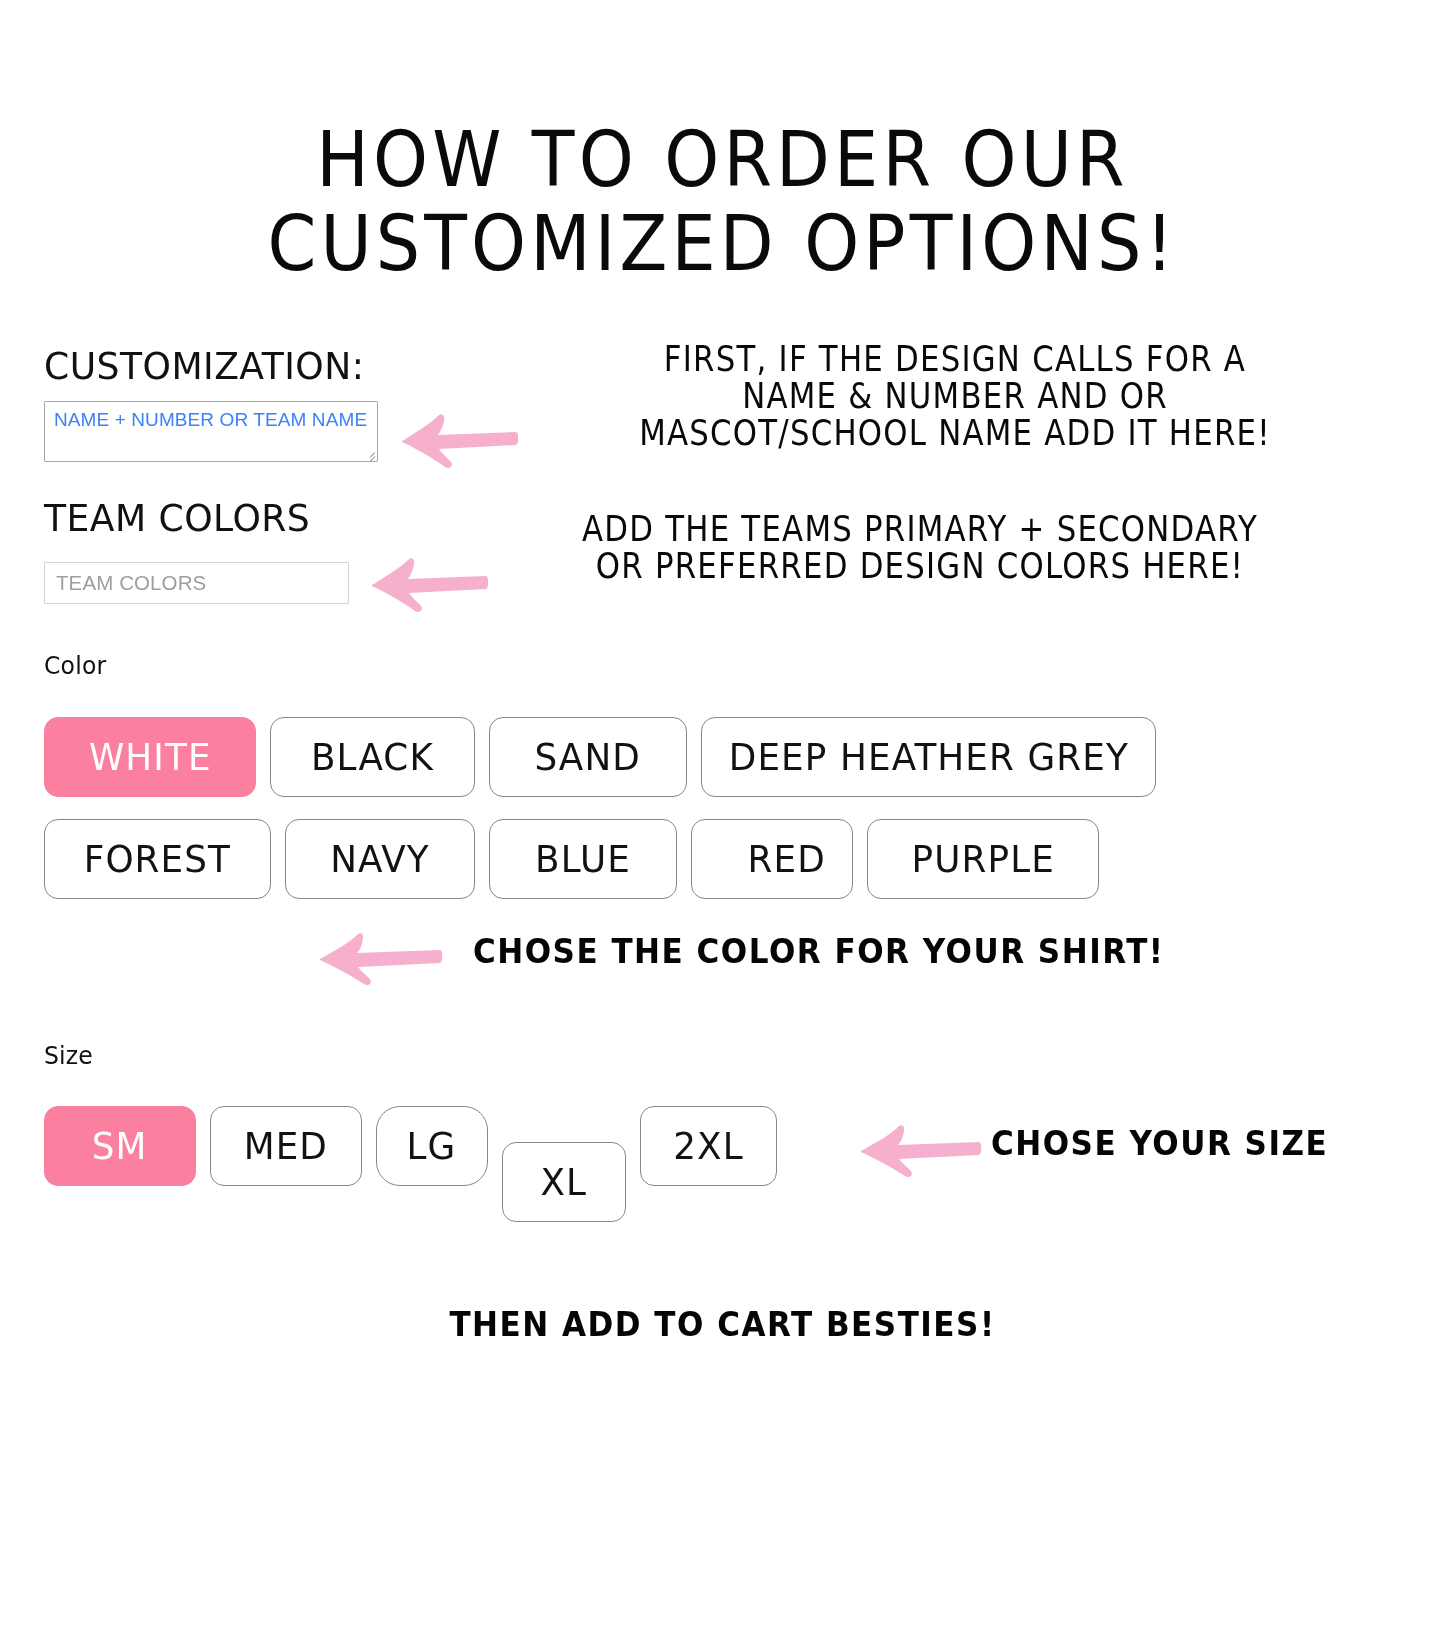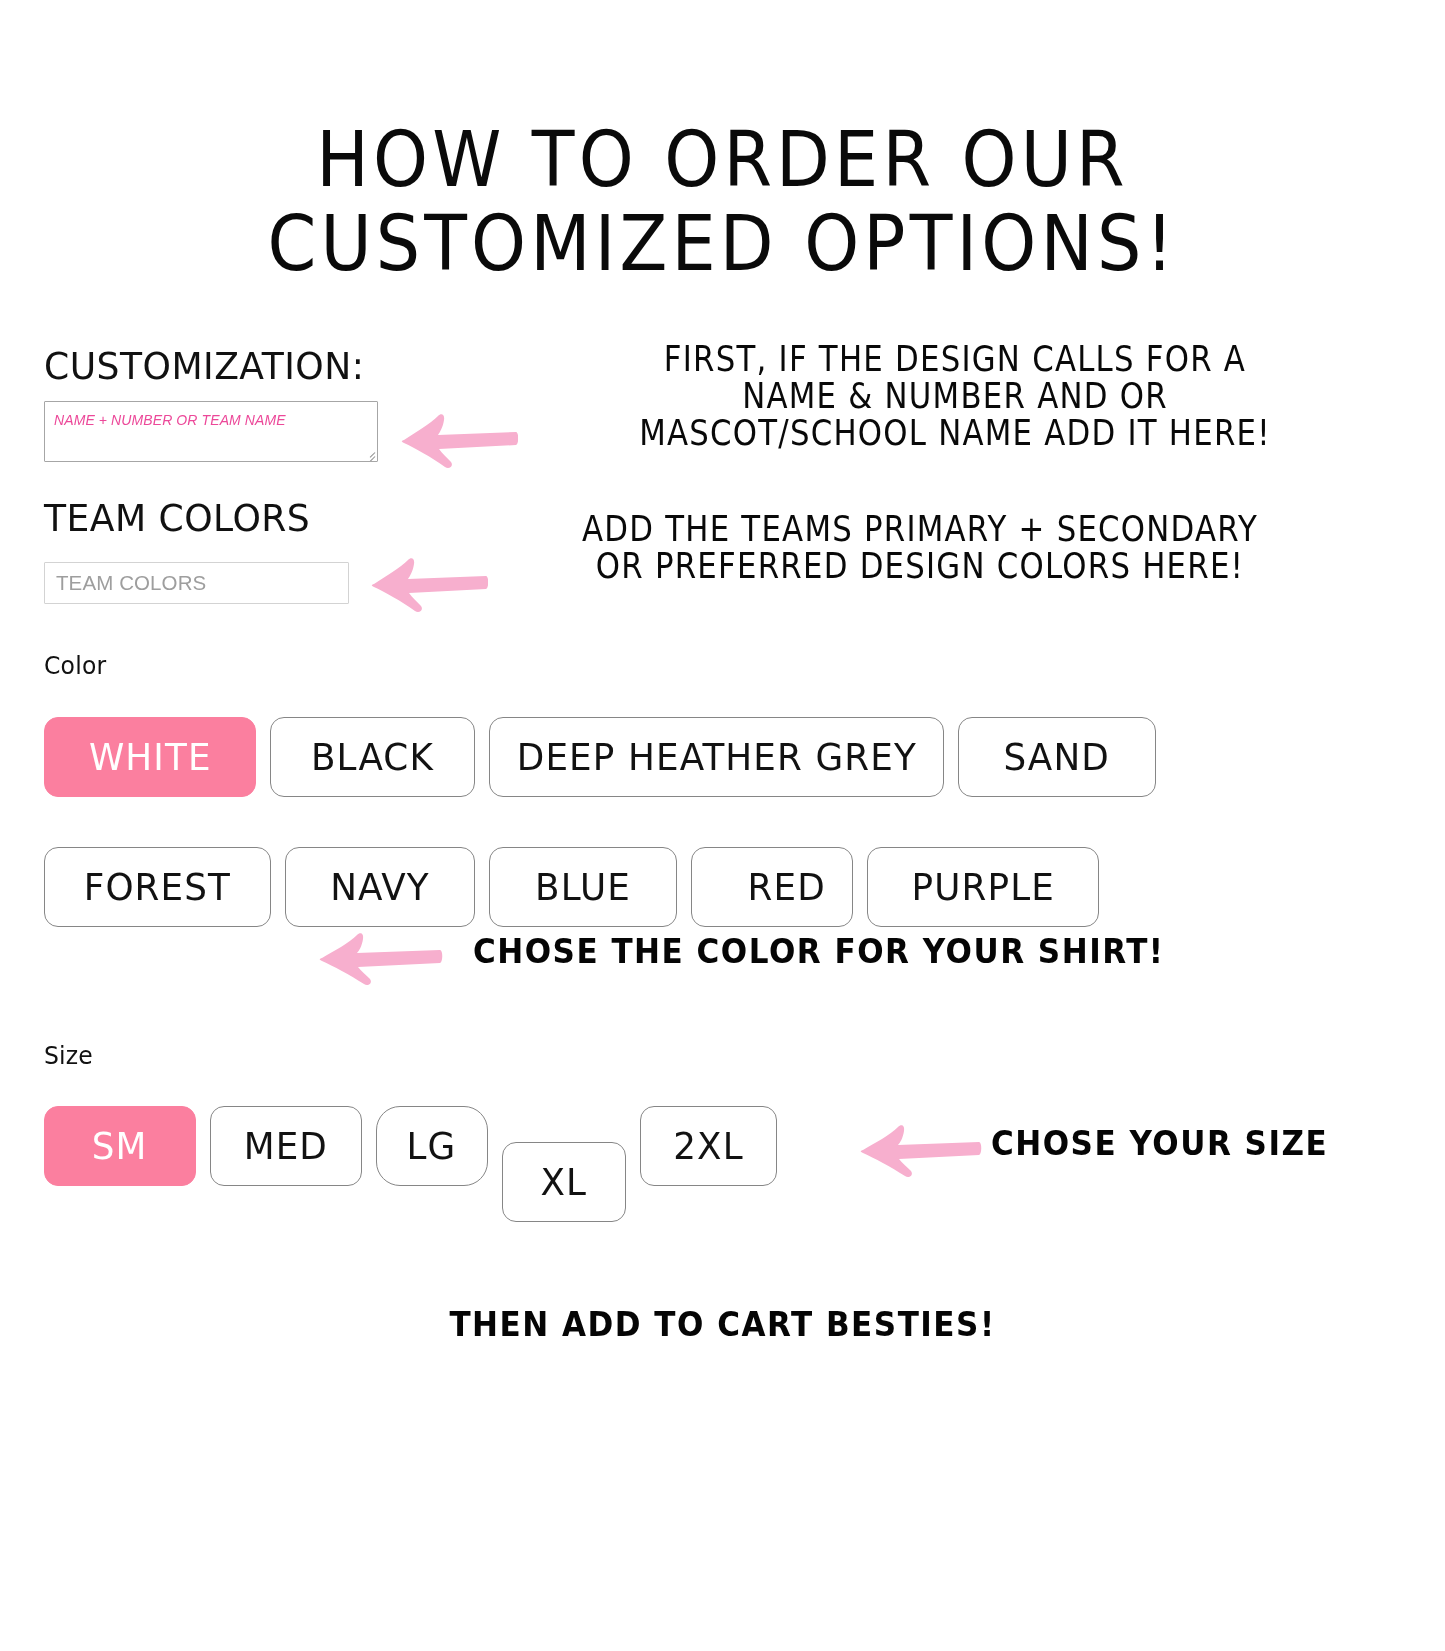--- a/index.html
+++ b/index.html
@@ -64,25 +64,24 @@
     background: #ffffff;
     border-radius: 1px;
     overflow: hidden;
   }
   .textarea-placeholder {
     position: absolute;
     left: 9px;
     top: 5px;
     width: 320px;
     font-family: "Liberation Sans", sans-serif;
-    font-size: 14px;
+    font-size: 19px;
     line-height: 26px;
-    color: #ec4899;
+    color: #3b82f6;
     letter-spacing: 0.1px;
-    font-style: italic;
   }
   .resize-grip {
     position: absolute;
     right: 2px;
     bottom: 2px;
     width: 13px;
     height: 13px;
   }
   .resize-grip i {
     position: absolute;
@@ -135,21 +134,21 @@
   #label-size  { left: 44px; top: 1042px; }
 
   
   .swatch-row {
     position: absolute;
     display: flex;
     align-items: flex-start;
     gap: 14px;
   }
   #color-row-1 { left: 44px; top: 717px; }
-  #color-row-2 { left: 44px; top: 819px; margin-top: 28px; }
+  #color-row-2 { left: 44px; top: 819px; }
   #color-row-3 { left: 44px; top: 921px; }
   #size-row    { left: 44px; top: 1106px; }
 
   .swatch {
     height: 80px;
     border: 1px solid #868686;
     border-radius: 14px;
     background: #ffffff;
     color: #121212;
     display: flex;
@@ -266,25 +265,25 @@
 
   <div class="group-label" id="label-color">Color</div>
 
   <div class="swatch-row" id="color-row-1">
     <div class="swatch selected w-white">
       <span>WHITE</span>
     </div>
     <div class="swatch w-black">
       <span>BLACK</span>
     </div>
+    <div class="swatch w-sand">
+      <span>SAND</span>
+    </div>
     <div class="swatch w-dhg">
       <span>DEEP HEATHER GREY</span>
-    </div>
-    <div class="swatch w-sand">
-      <span>SAND</span>
     </div>
   </div>
 
   <div class="swatch-row" id="color-row-2">
     <div class="swatch w-forest">
       <span>FOREST</span>
     </div>
     <div class="swatch w-navy">
       <span>NAVY</span>
     </div>

